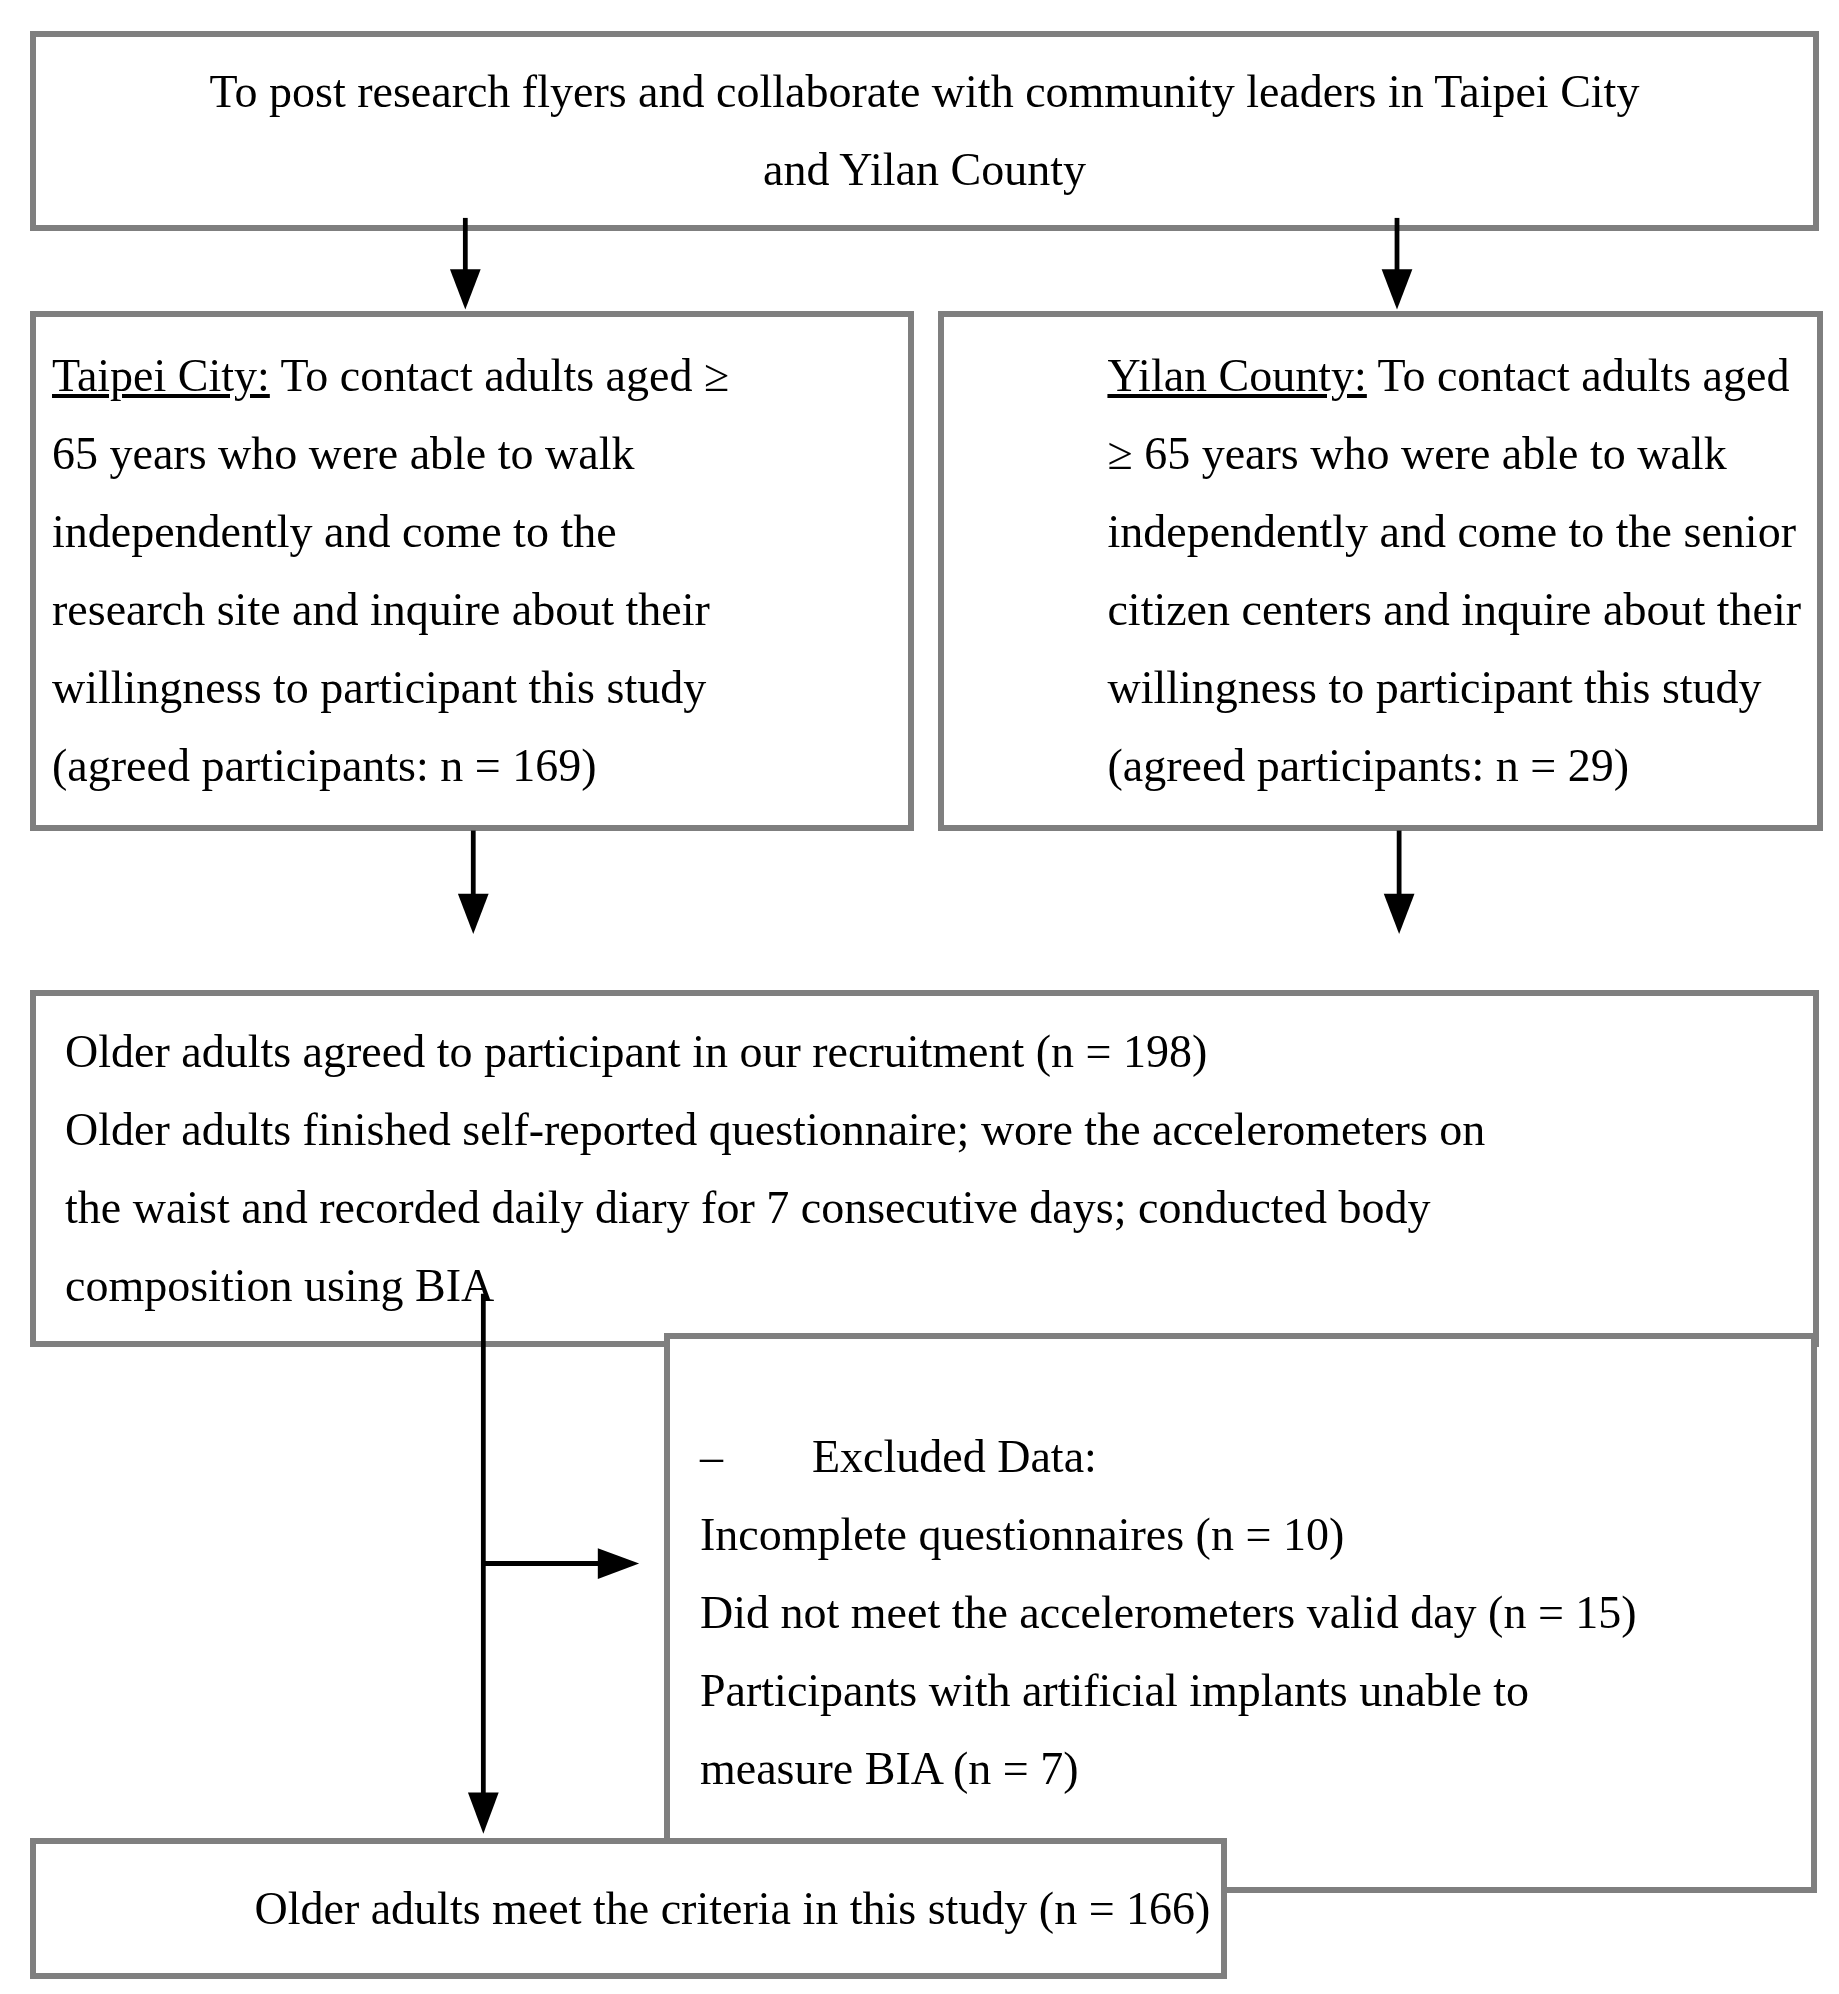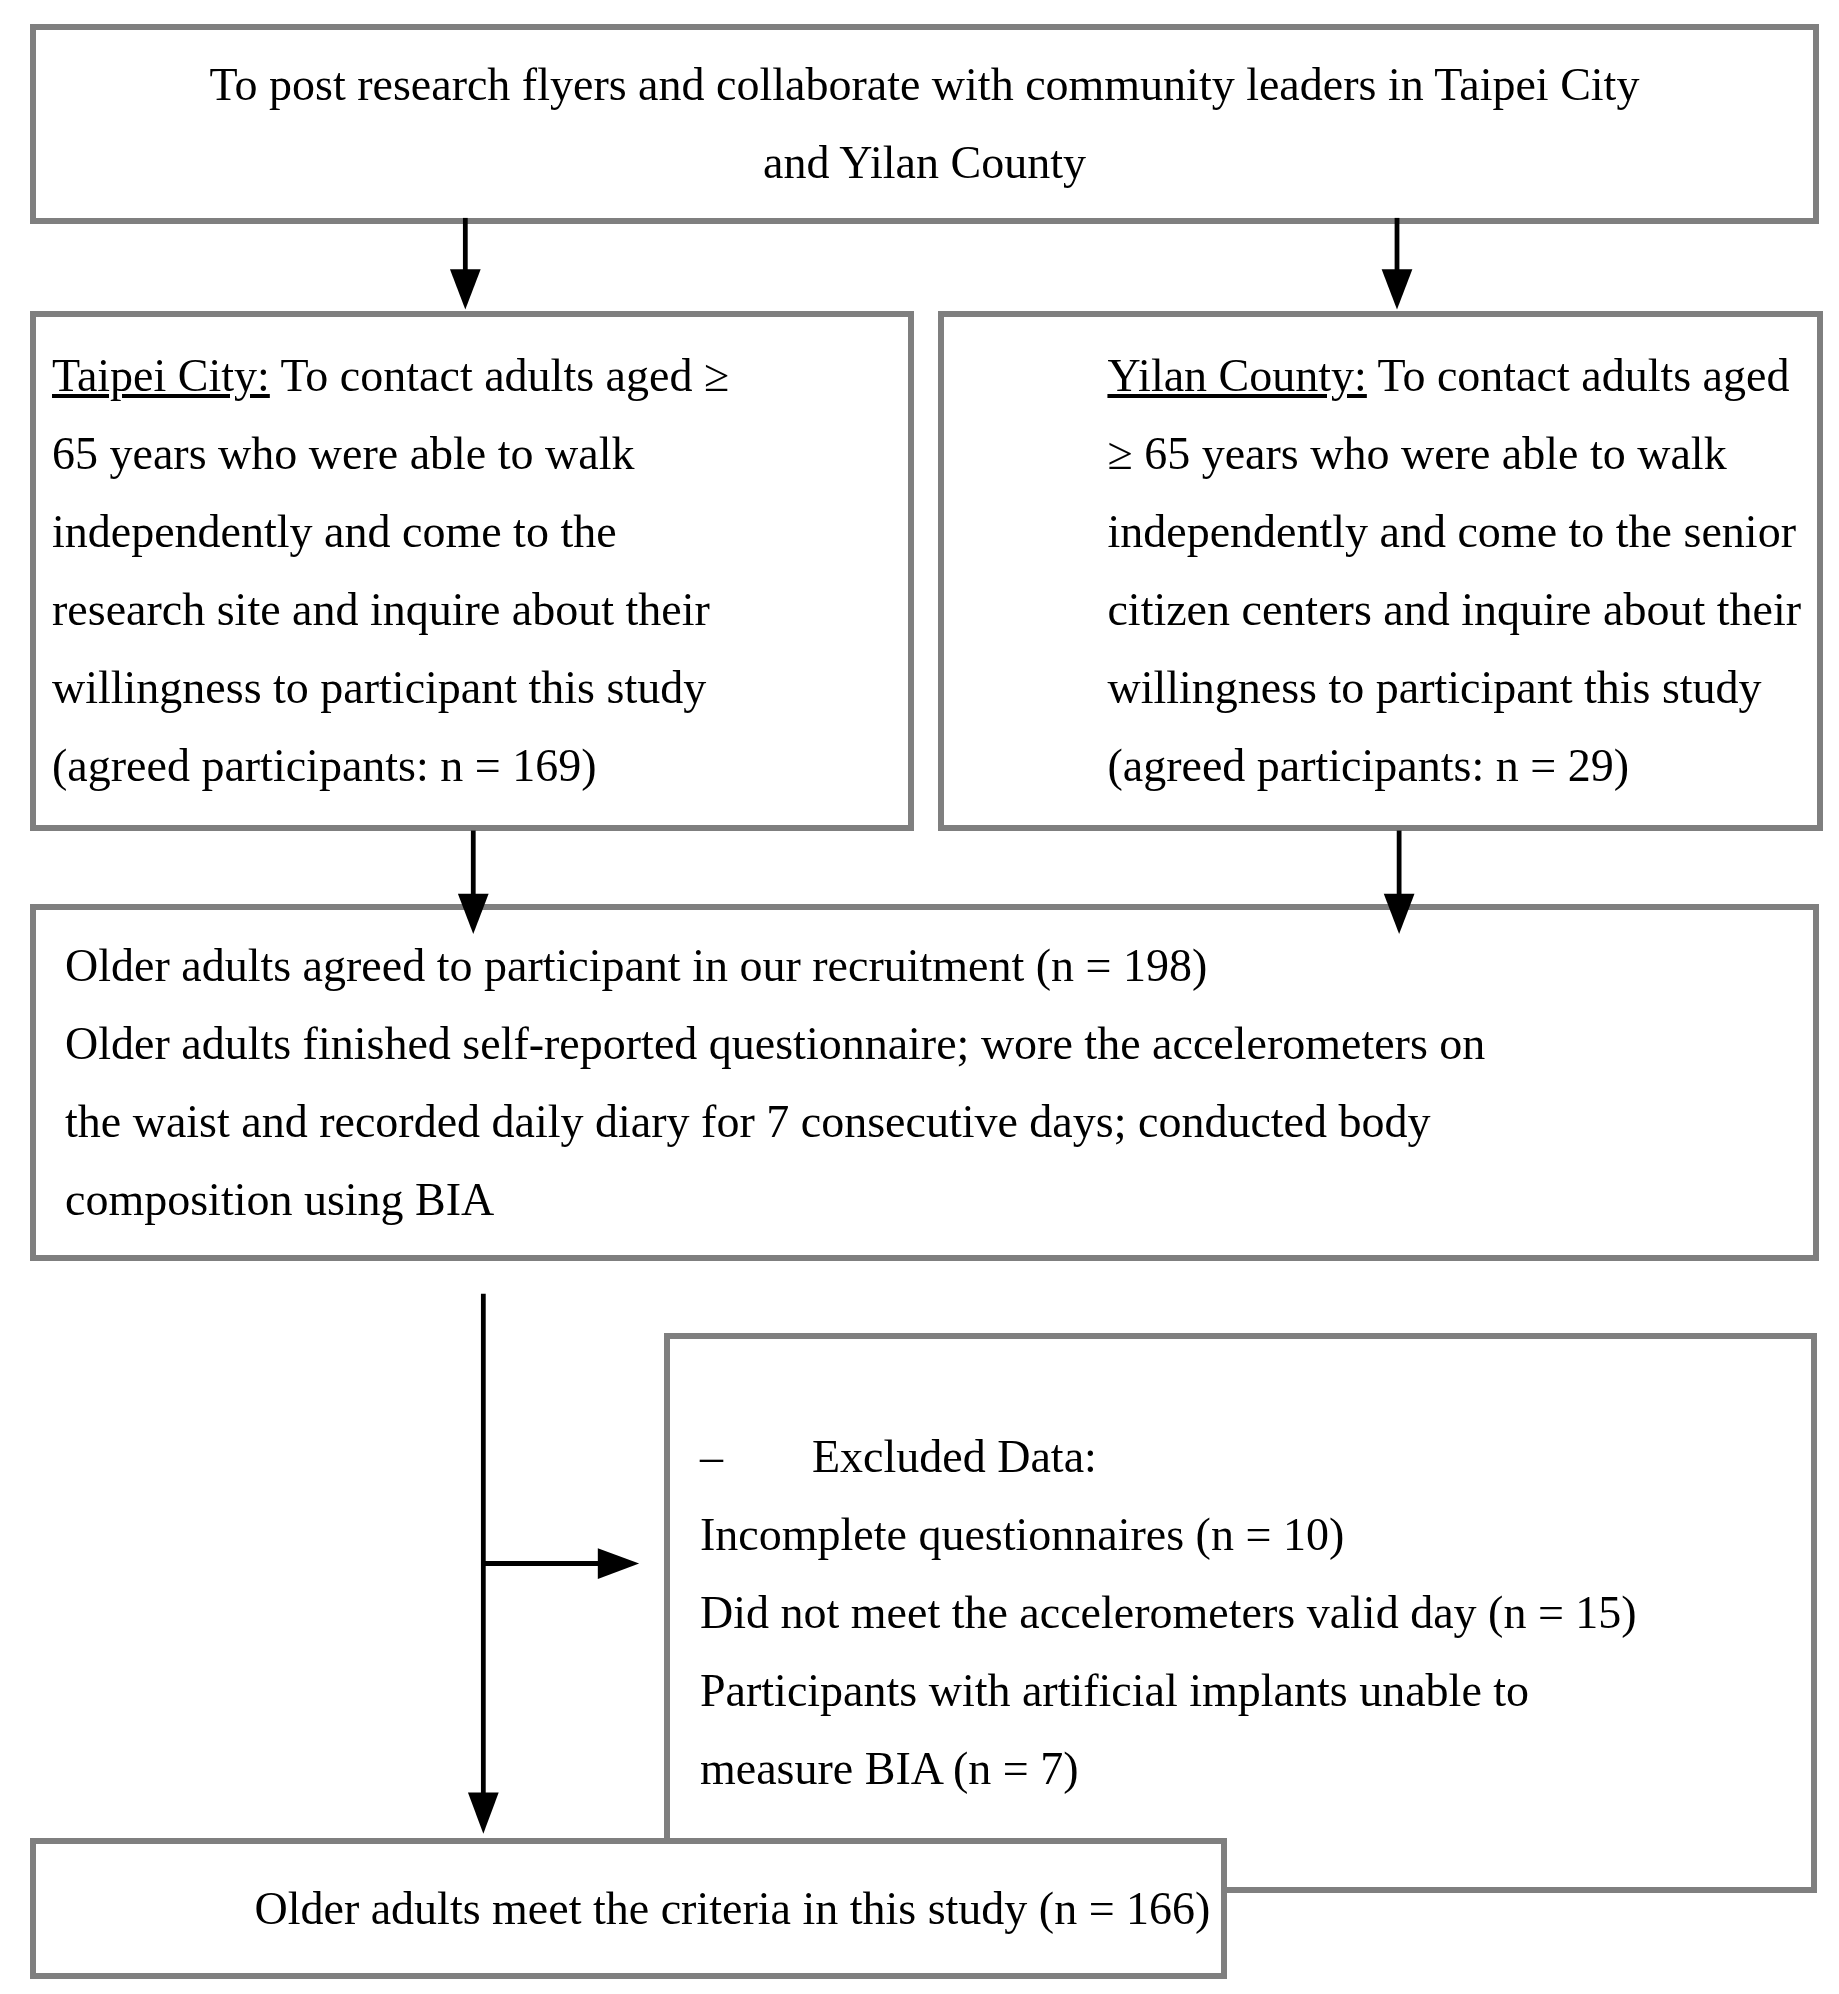--- a/index.html
+++ b/index.html
@@ -17,24 +17,24 @@
     background:#ffffff;
     display:flex;
     flex-direction:column;
     justify-content:center;
     font-size:46px;
     line-height:78px;
     white-space:pre-wrap;
   }
   .box .txt{white-space:pre-wrap;}
   .u{text-decoration:underline;}
-  #box-top{left:30px;top:24px;width:1789px;height:200px;text-align:center;padding:0 16px;}
+  #box-top{left:30px;top:31px;width:1789px;height:200px;text-align:center;padding:0 16px;}
   #box-taipei{left:30px;top:311px;width:884px;height:520px;padding-left:16px;padding-right:19px;}
   #box-yilan{left:938px;top:311px;width:885px;height:520px;padding-left:38px;padding-right:16px;align-items:flex-end;}
-  #box-recruited{left:30px;top:904px;width:1789px;height:357px;padding-left:29px;padding-right:13.2px;}
+  #box-recruited{left:30px;top:990px;width:1789px;height:357px;padding-left:29px;padding-right:13.2px;}
   #box-excluded{left:664px;top:1333px;width:1153px;height:560px;padding-left:30px;padding-right:10.6px;}
   #box-final{left:30px;top:1838px;width:1197px;height:141px;padding-left:25px;padding-right:10.6px;text-align:right;}
   .bullet{display:inline-block;width:112px;}
   #arrows{position:absolute;left:0;top:0;width:1839px;height:1995px;pointer-events:none;}
 </style>
 </head>
 <body>
 
 <div id="canvas">
 

